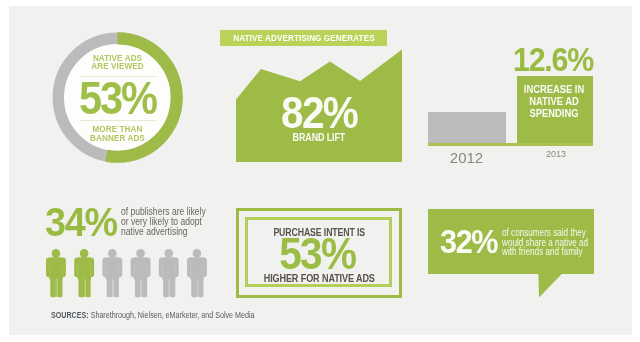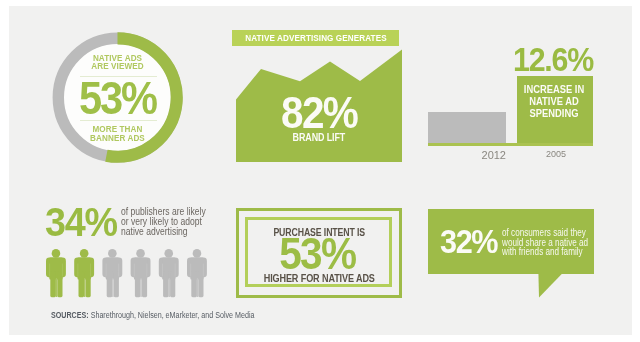--- a/index.html
+++ b/index.html
@@ -15,41 +15,41 @@
     transform:scaleX(0.885);transform-origin:66.5px 0;}
   #donut-value{position:absolute;left:0;top:43px;width:133px;text-align:center;
     font-weight:bold;font-size:47px;line-height:47px;color:#9fbf48;letter-spacing:-2.3px;
     transform:scaleX(0.885);transform-origin:66.5px 0;}
   #donut-label-bot{position:absolute;left:0;top:94.3px;width:133px;text-align:center;
     font-weight:bold;font-size:9.2px;letter-spacing:.1px;line-height:8.8px;color:#b0c85f;
     transform:scaleX(0.885);transform-origin:66.5px 0;}
   .donut-rule{position:absolute;left:29px;width:77px;height:1px;background:#e4ecd2;}
 
   
-  #area-banner{position:absolute;left:232px;top:30px;width:167px;height:15.6px;background:#b9d257;
+  #area-banner{position:absolute;left:220px;top:30px;width:167px;height:15.6px;background:#b9d257;
     color:#ffffff;font-weight:bold;font-size:9.2px;letter-spacing:.1px;text-align:center;line-height:17.8px;}
   #area-banner > span{display:inline-block;transform:scaleX(0.885);}
   #area-value{position:absolute;left:232px;top:89.5px;width:167px;text-align:center;
     color:#fbfbf6;font-weight:bold;font-size:45px;line-height:45px;letter-spacing:-1.8px;
     transform:scaleX(0.9);transform-origin:119.5px 0;}
   #area-caption{position:absolute;left:230px;top:131.5px;width:167px;text-align:center;
     color:#fbfbf6;font-weight:bold;font-size:10.5px;line-height:10.5px;letter-spacing:-0.1px;
     transform:scaleX(0.85);transform-origin:119.5px 0;}
 
   
   #bars-value{position:absolute;left:507px;top:42.5px;width:92px;text-align:center;
     color:#9abb42;font-weight:bold;font-size:33px;line-height:33px;letter-spacing:-1.3px;
     transform:scaleX(0.92);transform-origin:46px 0;}
   #bars-caption{position:absolute;left:519px;top:84px;width:70px;text-align:center;
     color:#fbfbf6;font-weight:bold;font-size:10.2px;line-height:11.8px;letter-spacing:0;
     transform:scaleX(0.92);transform-origin:35px 0;}
   #bar-gray{position:absolute;left:427.8px;top:111.8px;width:78px;height:31.5px;background:#bbbbbb;}
   #bar-green{position:absolute;left:516.8px;top:75.8px;width:76.5px;height:67.5px;background:#9ebb48;}
   #bar-base{position:absolute;left:427.6px;top:143.3px;width:165.7px;height:2.9px;background:#aac250;}
-  #lbl-2012{position:absolute;left:427px;top:149px;width:79px;text-align:right;font-size:11px;color:#8a8780;}
+  #lbl-2012{position:absolute;left:427px;top:149px;width:79px;text-align:center;font-size:15px;color:#8a8780;}
   #lbl-2013{position:absolute;left:517px;top:149px;width:78px;text-align:center;font-size:9px;color:#8a8780;}
 
   
   #pub-value{position:absolute;left:45px;top:201.8px;color:#9abb42;font-weight:bold;font-size:41px;
     line-height:41px;letter-spacing:-1.4px;transform:scaleX(0.92);transform-origin:0 0;}
   #pub-text{position:absolute;left:121px;top:206.5px;width:140px;color:#6b6660;font-size:10.2px;line-height:10.4px;
     transform:scaleX(0.84);transform-origin:0 0;}
   #people{position:absolute;left:46.2px;top:248.5px;width:180px;height:50px;}
 
   
@@ -114,21 +114,21 @@
   <div id="bars-value">12.6%</div>
   <div id="bar-gray"></div>
   <div id="bar-green"></div>
   <div id="bars-caption">
     <div>INCREASE IN</div>
     <div>NATIVE AD</div>
     <div>SPENDING</div>
   </div>
   <div id="bar-base"></div>
   <div id="lbl-2012">2012</div>
-  <div id="lbl-2013">2005</div>
+  <div id="lbl-2013">2013</div>
 
   <div id="pub-value">34%</div>
   <div id="pub-text">
     <div>of publishers are likely</div>
     <div>or very likely to adopt</div>
     <div>native advertising</div>
   </div>
   <svg id="people" viewBox="0 0 180 50">
       <g transform="translate(0,0)">
         <circle cx="9.95" cy="4.4" r="4.3" fill="#9ebb48"></circle>

